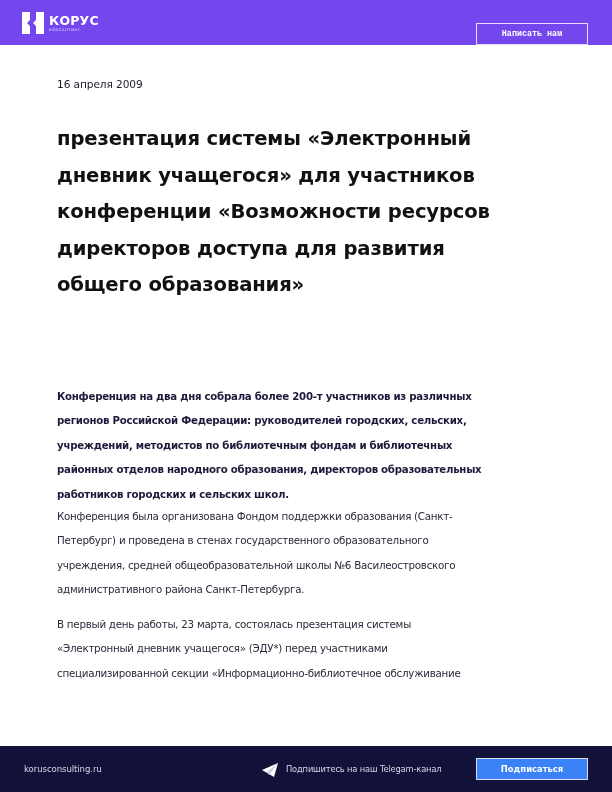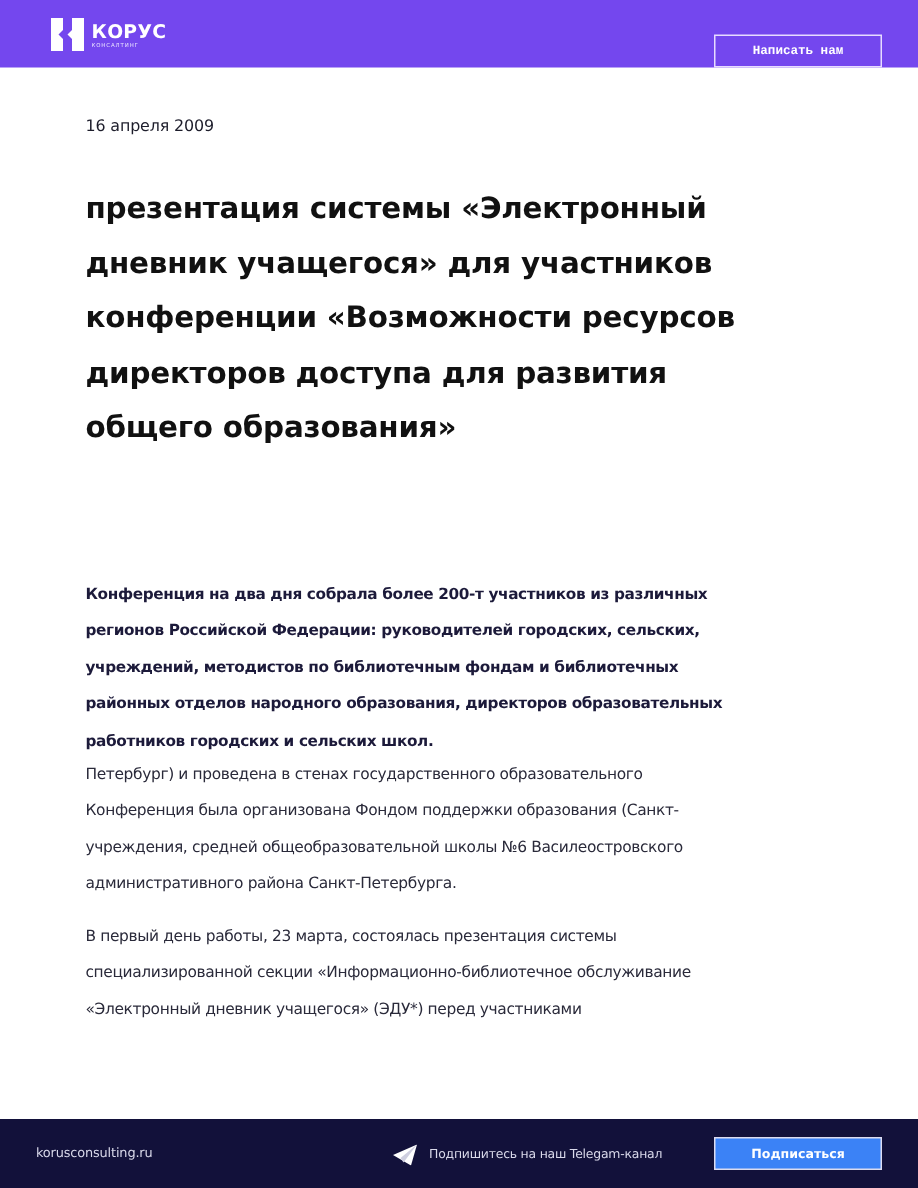--- a/index.html
+++ b/index.html
@@ -13,21 +13,21 @@
     }
     .page { position: relative; width: 612px; height: 792px; }
 
     
     .header {
       position: absolute; left: 0; top: 0; width: 612px; height: 45px;
       background: #7447ee;
     }
     .logo {
       position: absolute; left: 22px; top: 11px; height: 24px;
-      display: flex; align-items: center; margin-left: 12px;
+      display: flex; align-items: center;
     }
     .logo-mark { width: 22px; height: 22px; position: relative; }
     .logo-mark svg { display: block; }
     .logo-text {
       margin-left: 5px; display: flex; flex-direction: column; justify-content: center;
     }
     .logo-word {
       color: #ffffff; font-family: "DejaVu Sans", sans-serif; font-weight: bold;
       font-size: 12.5px; letter-spacing: 0.2px; line-height: 13px;
     }
@@ -128,30 +128,30 @@
 
   <div class="lead">
     <div>Конференция на два дня собрала более 200-т участников из различных</div>
     <div>регионов Российской Федерации: руководителей городских, сельских,</div>
     <div>учреждений, методистов по библиотечным фондам и библиотечных</div>
     <div>районных отделов народного образования, директоров образовательных</div>
     <div>работников городских и сельских школ.</div>
   </div>
 
   <div class="para para1">
+    <div>Конференция была организована Фондом поддержки образования (Санкт-</div>
     <div>Петербург) и проведена в стенах государственного образовательного</div>
-    <div>Конференция была организована Фондом поддержки образования (Санкт-</div>
     <div>учреждения, средней общеобразовательной школы №6 Василеостровского</div>
     <div>административного района Санкт-Петербурга.</div>
   </div>
 
   <div class="para para2">
     <div>В первый день работы, 23 марта, состоялась презентация системы</div>
+    <div>«Электронный дневник учащегося» (ЭДУ*) перед участниками</div>
     <div>специализированной секции «Информационно-библиотечное обслуживание</div>
-    <div>«Электронный дневник учащегося» (ЭДУ*) перед участниками</div>
   </div>
 
   <div class="footer">
     <span class="footer-site">korusconsulting.ru</span>
     <span class="tg-icon">
       <svg width="16" height="14" viewBox="0 0 16 14">
         <polygon points="0,7 16,0 12,14" fill="#ffffff"></polygon>
         <polygon points="5,9 16,0 7,12" fill="#cfcfe0"></polygon>
       </svg>
     </span>

